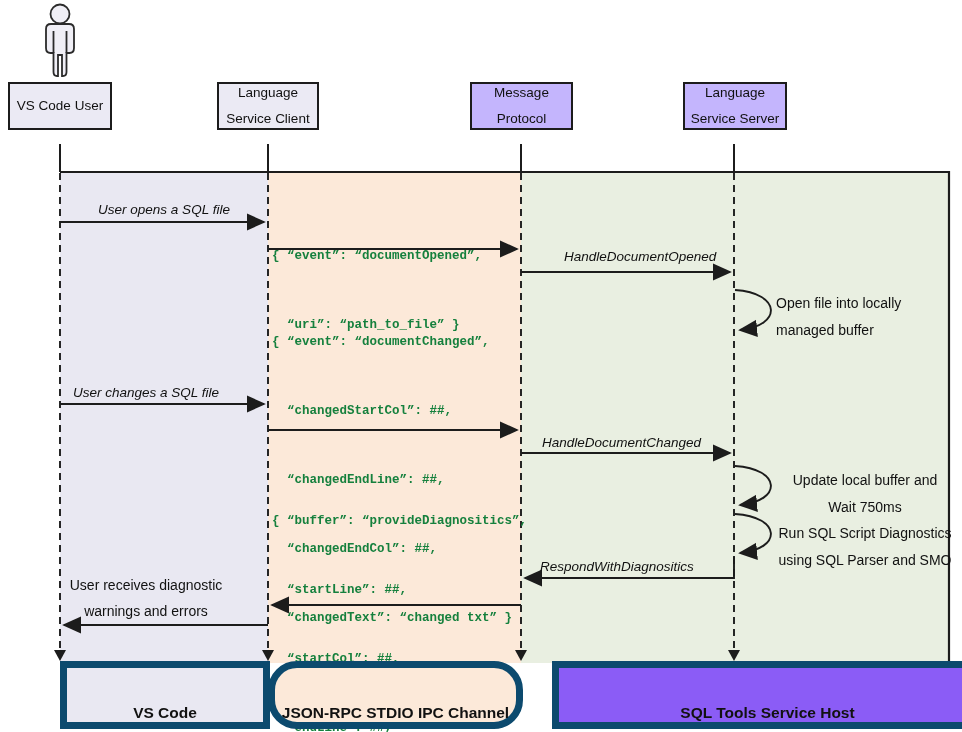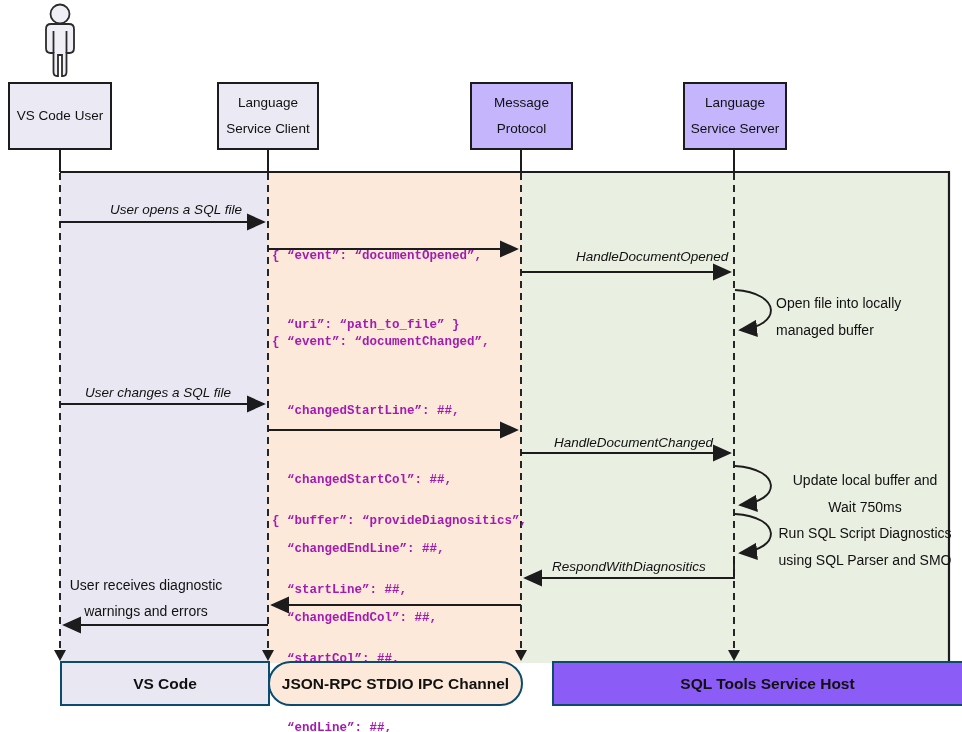--- a/index.html
+++ b/index.html
@@ -6,38 +6,38 @@
   .stage{
     position:relative;width:962px;height:732px;background:#fff;overflow:hidden;
     font-family:"Liberation Sans",sans-serif;color:#111;
   }
   .lane{position:absolute;top:172px;height:491px;}
   .lane-vscode{left:60px;width:208px;background:#e9e8f2;}
   .lane-ipc{left:268px;width:253px;background:#fce9d9;}
   .lane-host{left:521px;width:429px;background:#e9efe1;}
   .overlay{position:absolute;left:0;top:0;width:962px;height:732px;pointer-events:none;}
   .pbox{
-    position:absolute;top:82px;height:68px;box-sizing:border-box;border:2px solid #1c1c1c;
+    position:absolute;top:82px;height:48px;box-sizing:border-box;border:2px solid #1c1c1c;
     display:flex;flex-direction:column;align-items:center;justify-content:center;
     font-size:13.5px;line-height:26px;text-align:center;
   }
   .pbox.lav{background:#ebeaf4;}
   .pbox.grn{background:#c4b5fd;}
   .fbox{
-    position:absolute;top:661px;height:45px;box-sizing:border-box;border:2px solid #0c4a6e;
-    display:flex;align-items:center;justify-content:center;
+    position:absolute;top:661px;height:68px;box-sizing:border-box;border:7px solid #0c4a6e;
+    display:flex;align-items:flex-end;justify-content:center;
     font-weight:bold;font-size:15.5px;
   }
-  .msg{position:absolute;font-style:italic;font-size:13.5px;white-space:nowrap;padding-left:12px;}
+  .msg{position:absolute;font-style:italic;font-size:13.5px;white-space:nowrap;}
   .msg.ctr{text-align:center;}
   .note{position:absolute;font-size:14px;line-height:27px;white-space:nowrap;}
   .note.ctr{text-align:center;}
   .payload{
     position:absolute;font-family:"Liberation Mono","DejaVu Sans Mono",monospace;
-    font-weight:700;font-size:12.5px;line-height:23px;white-space:pre;color:#a21caf;
+    font-weight:700;font-size:12.5px;line-height:23px;white-space:pre;color:#15803d;
   }
   .payload span{display:block;}
   .note span{display:block;}
 </style>
 </head>
 <body>
 
 <div class="stage">
 
   <div class="lane lane-vscode"></div>
@@ -138,21 +138,20 @@
     <span>Run SQL Script Diagnostics</span>
     <span>using SQL Parser and SMO</span>
   </div>
 
   <div class="payload" style="left:272px;top:199px;">
     <span>{ “event”: “documentOpened”,</span>
     <span>  “uri”: “path_to_file” }</span>
   </div>
   <div class="payload" style="left:272px;top:285px;">
     <span>{ “event”: “documentChanged”,</span>
-    <span>  “changedStartLine”: ##,</span>
     <span>  “changedStartCol”: ##,</span>
     <span>  “changedEndLine”: ##,</span>
     <span>  “changedEndCol”: ##,</span>
     <span>  “changedText”: “changed txt” }</span>
   </div>
   <div class="payload" style="left:272px;top:464px;">
     <span>{ “buffer”: “provideDiagnositics”,</span>
     <span>  “startLine”: ##,</span>
     <span>  “startCol”: ##,</span>
     <span>  “endLine”: ##,</span>

